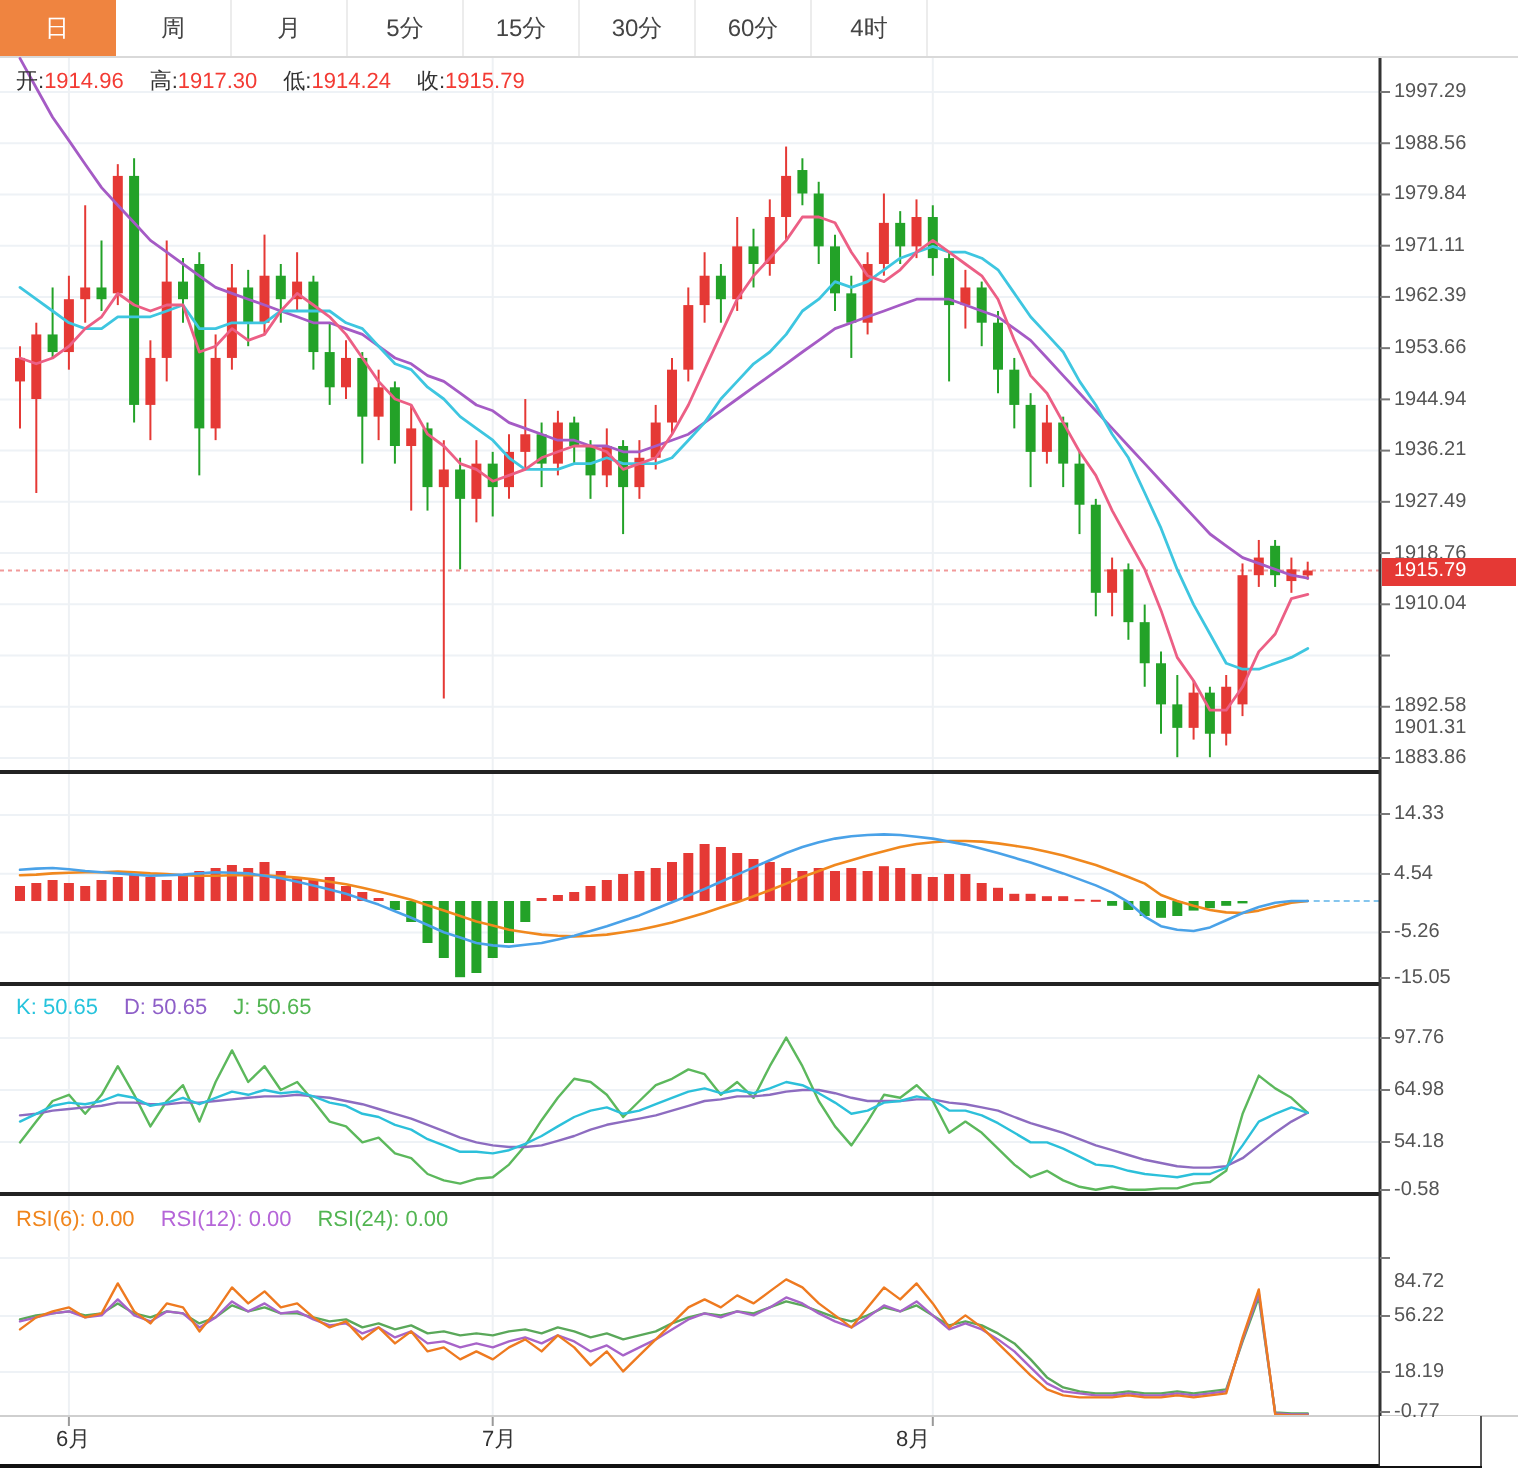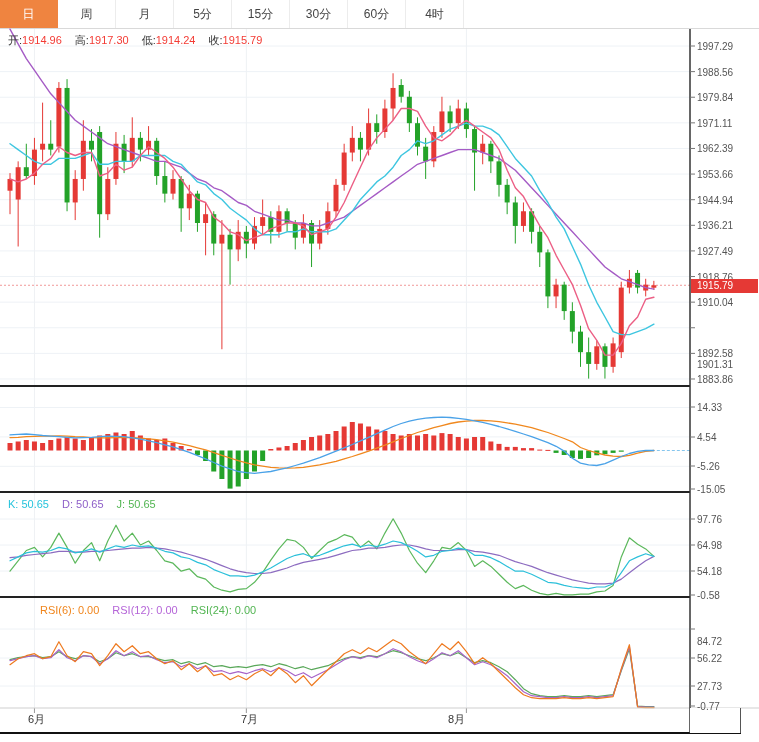--- a/index.html
+++ b/index.html
@@ -360,21 +360,21 @@
       <line x1="690" y1="571" x2="695" y2="571" stroke="#777" stroke-width="1"></line>
       <line x1="690" y1="595" x2="695" y2="595" stroke="#777" stroke-width="1"></line>
       <line x1="690" y1="629" x2="695" y2="629" stroke="#777" stroke-width="1"></line>
       <line x1="690" y1="658" x2="695" y2="658" stroke="#777" stroke-width="1"></line>
       <line x1="690" y1="686" x2="695" y2="686" stroke="#777" stroke-width="1"></line>
       <line x1="690" y1="706" x2="695" y2="706" stroke="#777" stroke-width="1"></line>
     </svg>
 
   <div class="legend-row" id="ohlc-row" style="top:33px"><span><span class="lbl-dark" style="margin-right: 0px;">开:</span><span style="color: rgb(243, 59, 52); margin-right: 0px;">1914.96</span></span><span><span class="lbl-dark" style="margin-right: 0px;">高:</span><span style="color: rgb(243, 59, 52); margin-right: 0px;">1917.30</span></span><span><span class="lbl-dark" style="margin-right: 0px;">低:</span><span style="color: rgb(243, 59, 52); margin-right: 0px;">1914.24</span></span><span><span class="lbl-dark" style="margin-right: 0px;">收:</span><span style="color: rgb(243, 59, 52); margin-right: 0px;">1915.79</span></span></div>
   <div class="legend-row" id="kdj-row" style="top:498px"><span style="color: rgb(38, 195, 220);">K: 50.65</span><span style="color: rgb(142, 95, 200);">D: 50.65</span><span style="color: rgb(82, 181, 82);">J: 50.65</span></div>
-  <div class="legend-row" id="rsi-row" style="top:604px"><span style="color: rgb(240, 133, 28); margin-left: 32px;">RSI(6): 0.00</span><span style="color: rgb(181, 101, 216);">RSI(12): 0.00</span><span style="color: rgb(82, 181, 82);">RSI(24): 0.00</span></div>
+  <div class="legend-row" id="rsi-row" style="top:604px"><span style="color: rgb(240, 133, 28);">RSI(6): 0.00</span><span style="color: rgb(181, 101, 216);">RSI(12): 0.00</span><span style="color: rgb(82, 181, 82);">RSI(24): 0.00</span></div>
 
   <div id="price-badge" style="top:279px">1915.79</div>
 
   <div class="month-label" style="left:28px">6月</div>
   <div class="month-label" style="left:241px">7月</div>
   <div class="month-label" style="left:448px">8月</div>
 
   <div id="corner-box"></div>
 <div class="axis-label" style="top: 46px;">1997.29</div>
     <div class="axis-label" style="top: 71.615px;">1988.56</div>
@@ -393,15 +393,15 @@
     <div class="axis-label" style="top: 407px;">14.33</div>
     <div class="axis-label" style="top: 437px;">4.54</div>
     <div class="axis-label" style="top: 466px;">-5.26</div>
     <div class="axis-label" style="top: 489px;">-15.05</div>
     <div class="axis-label" style="top: 519px;">97.76</div>
     <div class="axis-label" style="top: 545px;">64.98</div>
     <div class="axis-label" style="top: 571px;">54.18</div>
     <div class="axis-label" style="top: 595px;">-0.58</div>
     <div class="axis-label" style="top: 629px; margin-top: 12px;">84.72</div>
     <div class="axis-label" style="top: 658px;">56.22</div>
-    <div class="axis-label" style="top: 686px;">27.73</div>
+    <div class="axis-label" style="top: 686px;">18.19</div>
     <div class="axis-label" style="top: 706px;">-0.77</div>
   </div>
 
 </body></html>

